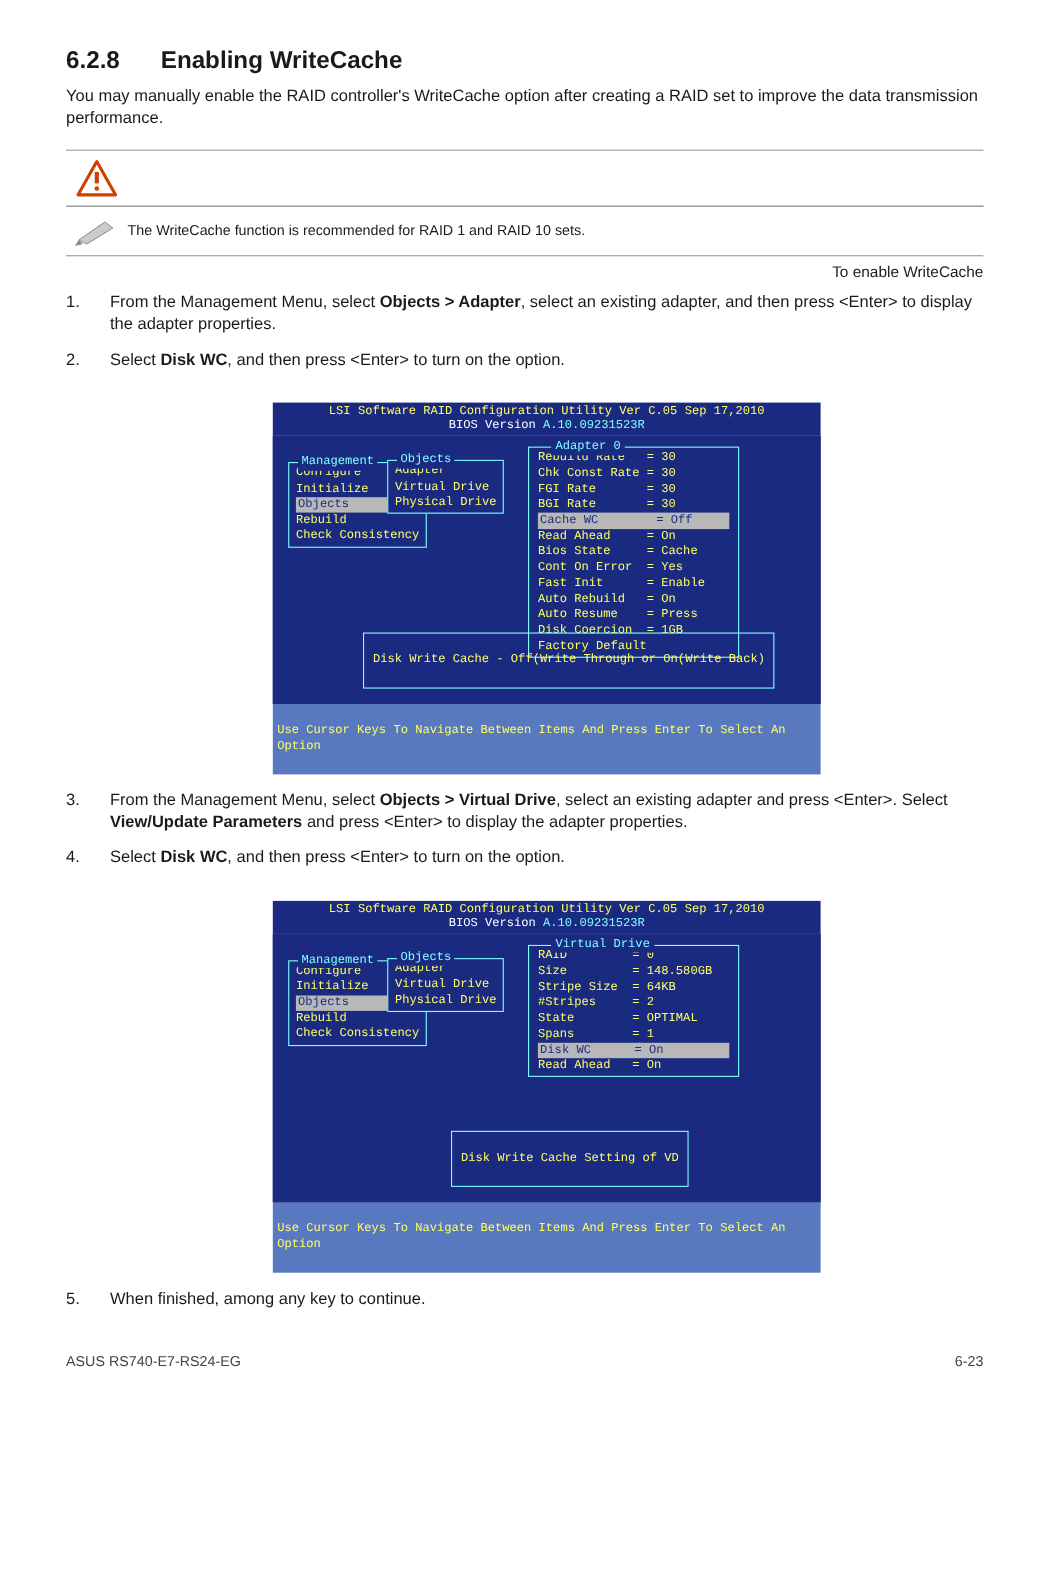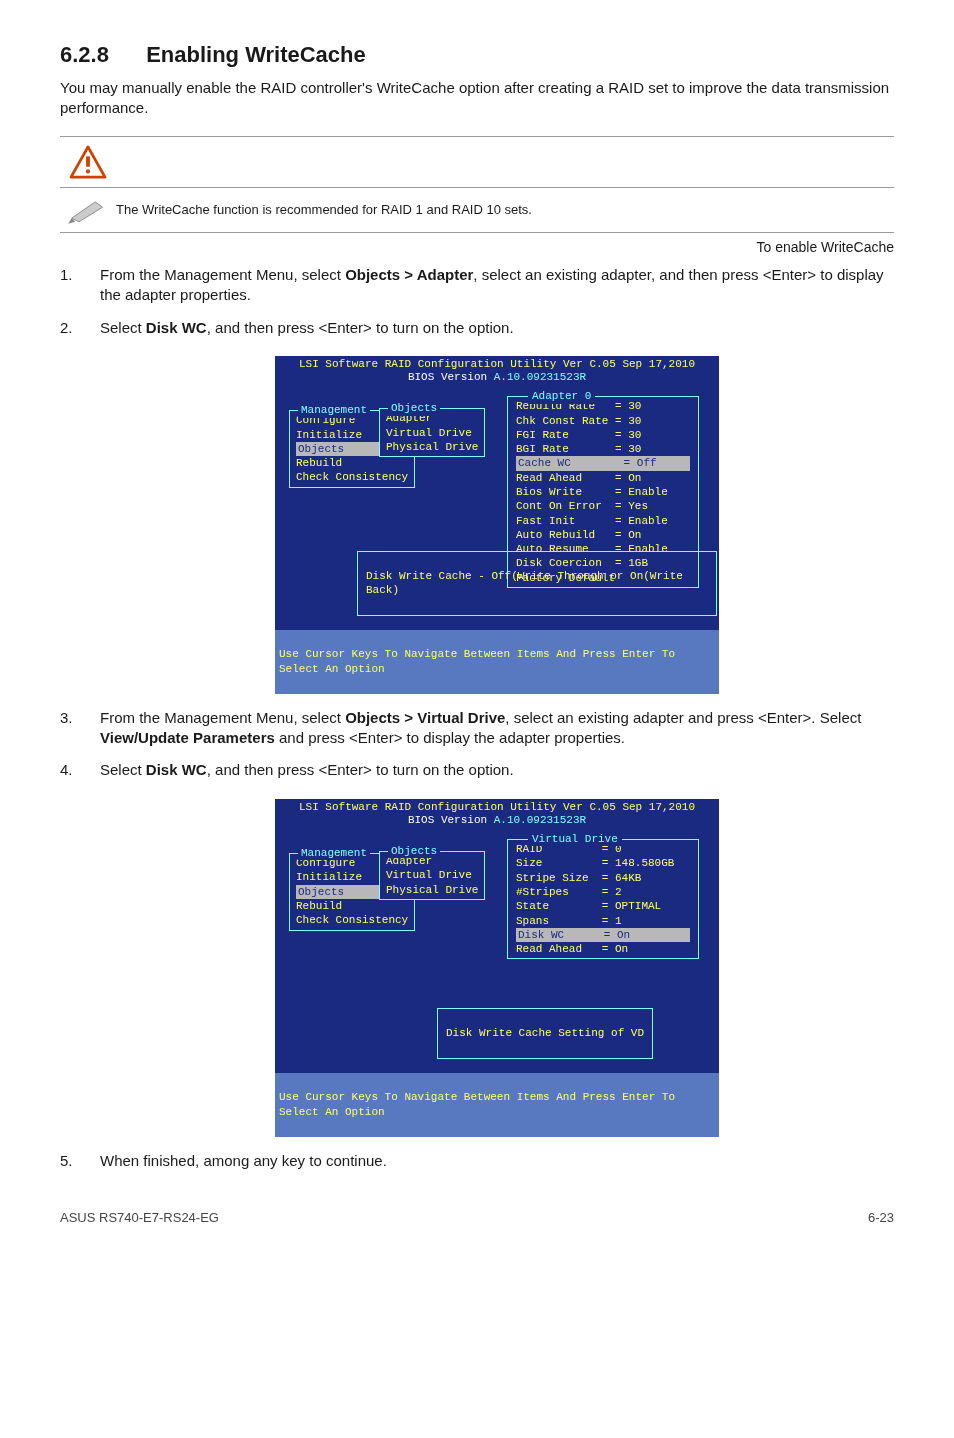--- a/index.html
+++ b/index.html
@@ -50,22 +50,22 @@
   ol.steps > li::before {
     content: counter(step) ".";
     position: absolute;
     left: 0;
     font-size: 15px;
   }
   .bold { font-weight: bold; }
 
   
   .bios-outer {
-    width: 444px;
-    margin: 18px auto 14px auto;
+    width: 498px;
+    margin: 28px auto 14px auto;
     font-family: "Courier New", monospace;
     font-size: 11px;
     color: #fff;
   }
   .bios-title {
     background: #1a2a80;
     text-align: center;
     padding: 2px 4px;
     line-height: 1.2;
   }
@@ -212,25 +212,25 @@
           <div>Physical Drive</div>
         </div>
         <div class="props-box">
           <span class="props-label">Adapter 0</span>
           <div class="row">Rebuild Rate   = 30</div>
           <div class="row">Chk Const Rate = 30</div>
           <div class="row">FGI Rate       = 30</div>
           <div class="row">BGI Rate       = 30</div>
           <div class="sel-row row">Cache WC        = Off</div>
           <div class="row">Read Ahead     = On</div>
-          <div class="row">Bios Write     = Enable</div>
+          <div class="row">Bios State     = Cache</div>
           <div class="row">Cont On Error  = Yes</div>
           <div class="row">Fast Init      = Enable</div>
           <div class="row">Auto Rebuild   = On</div>
-          <div class="row">Auto Resume    = Enable</div>
+          <div class="row">Auto Resume    = Press</div>
           <div class="row">Disk Coercion  = 1GB</div>
           <div class="row">Factory Default</div>
         </div>
         <div class="status-box">Disk Write Cache - Off(Write Through or On(Write Back)</div>
       </div>
       <div class="bios-footer">Use Cursor Keys To Navigate Between Items And Press Enter To Select An Option</div>
     </div>
   </li>
 
   <li>

